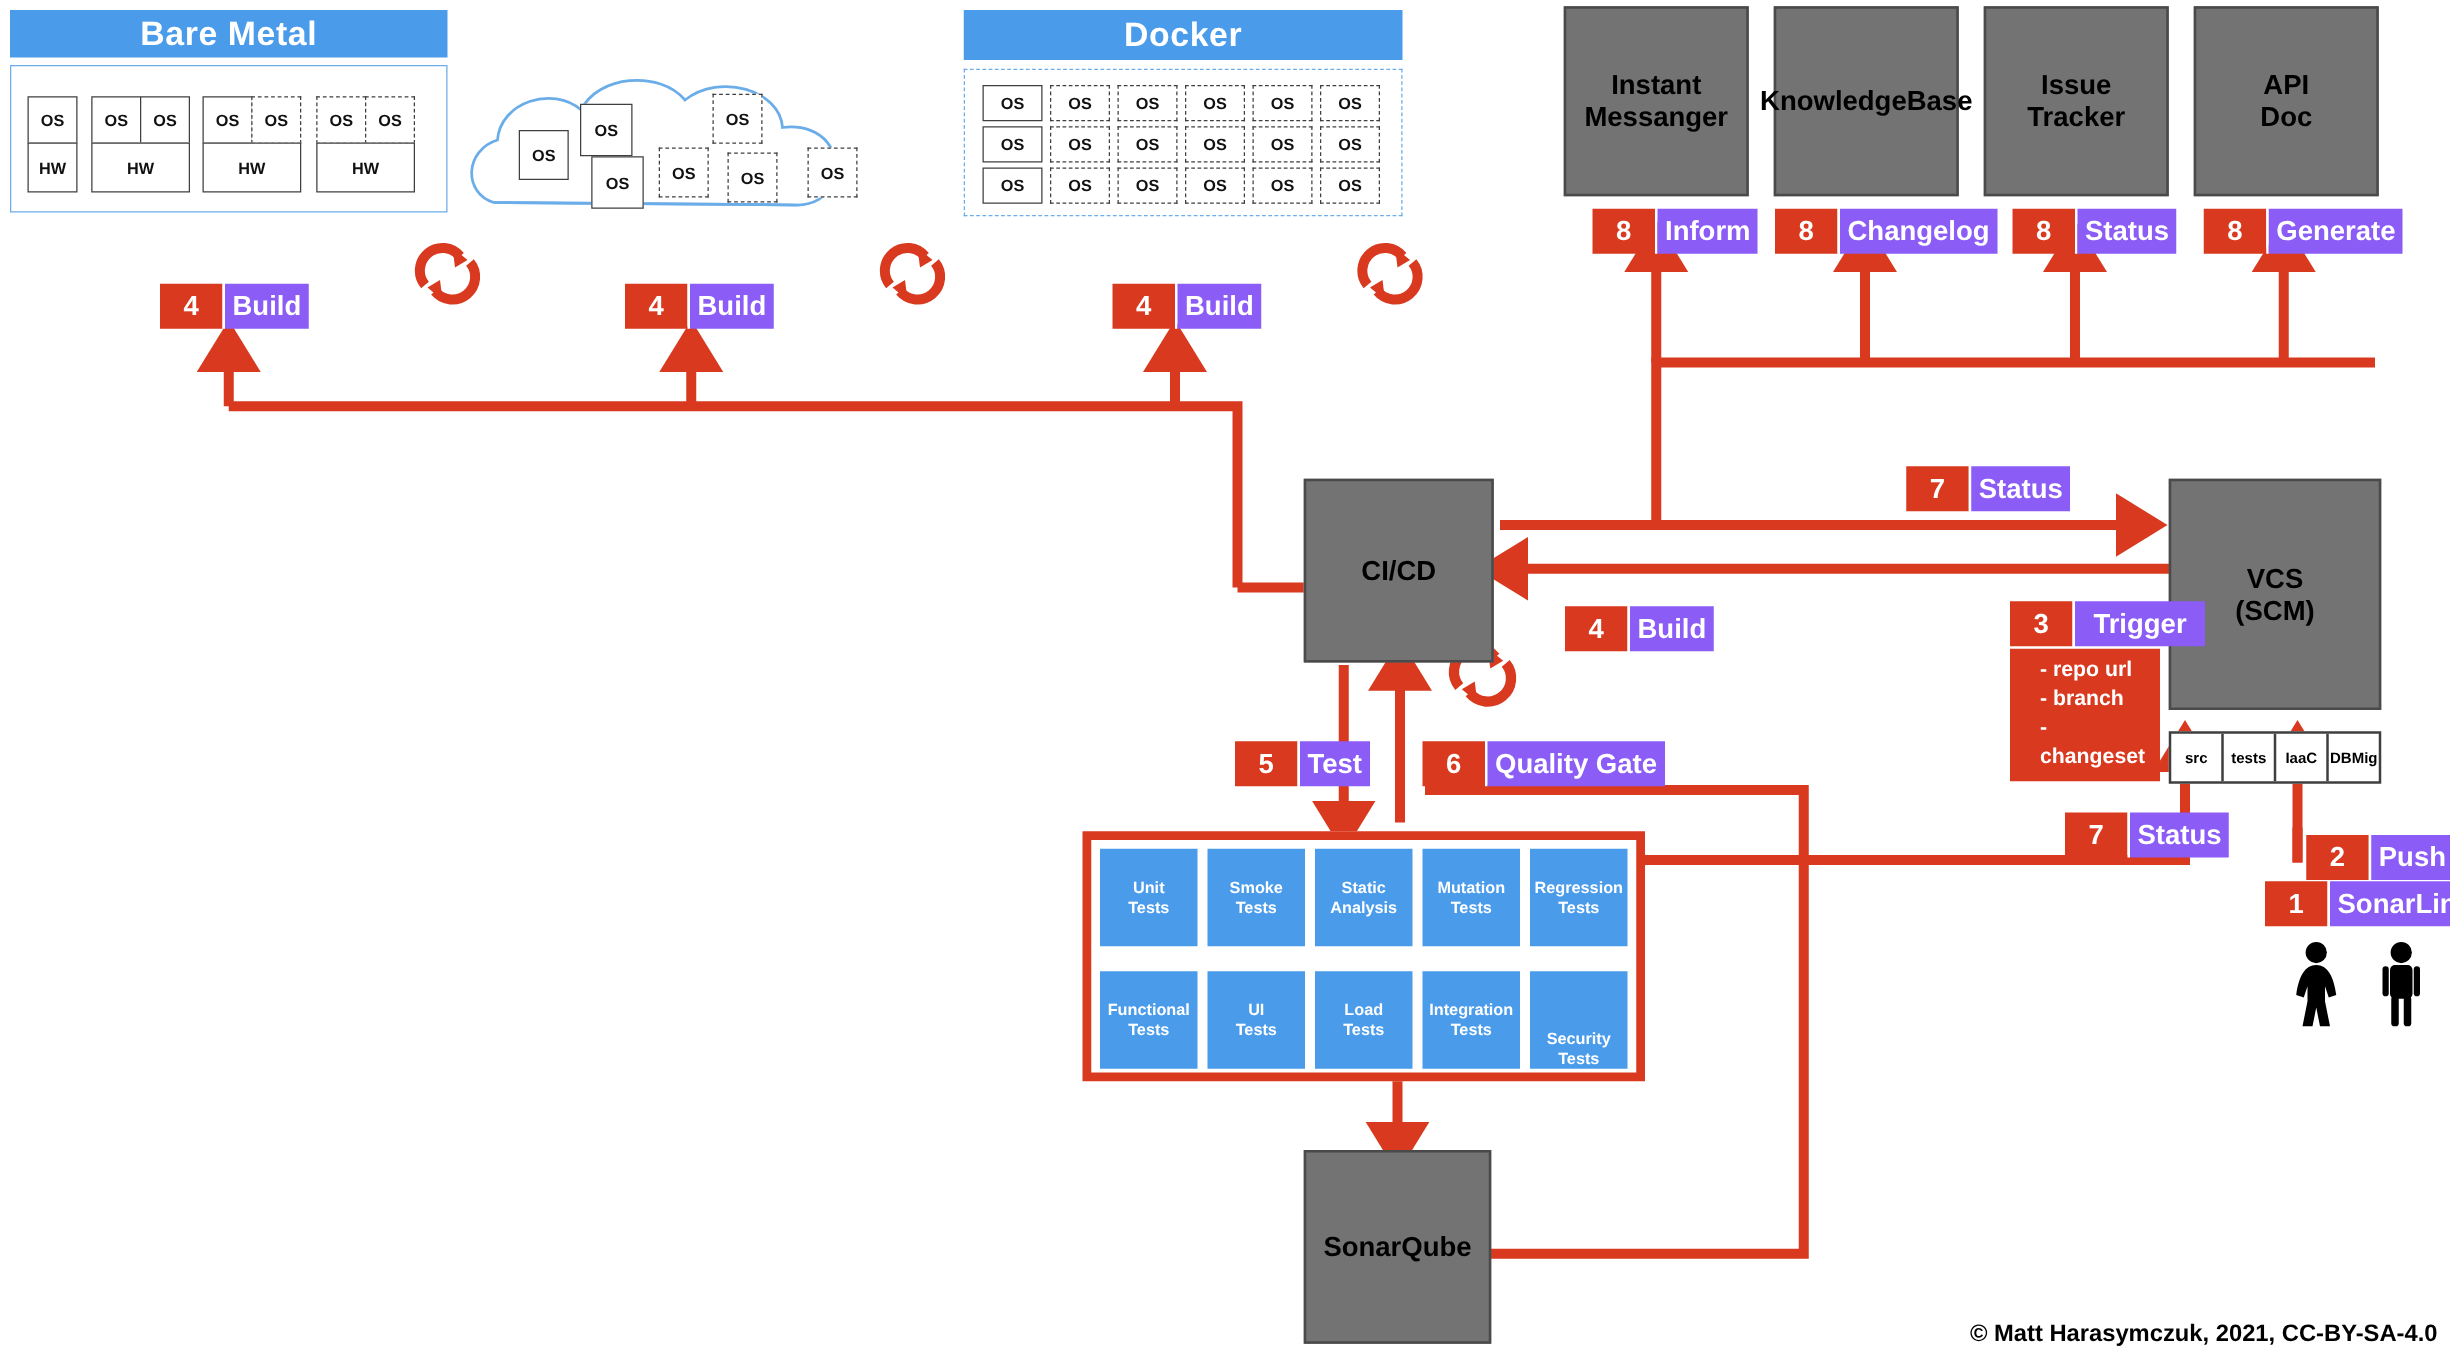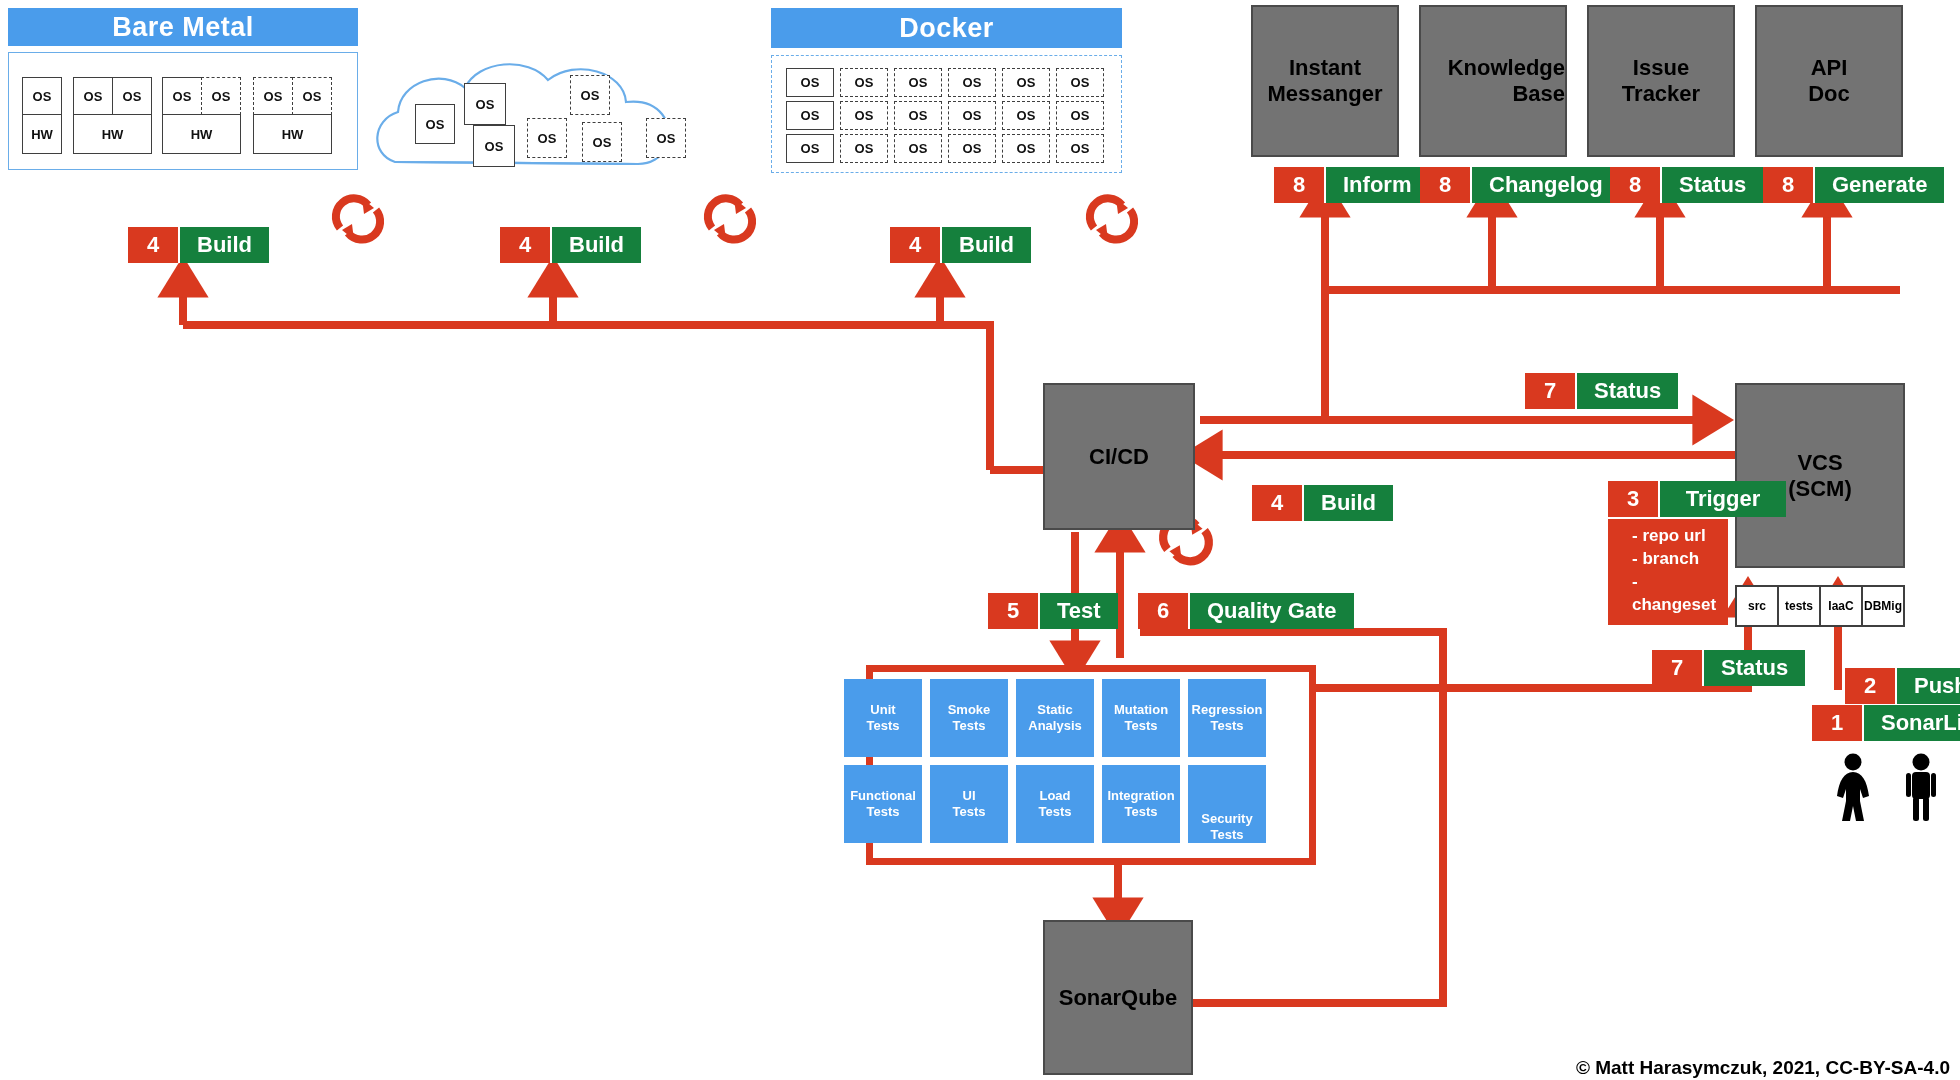--- a/index.html
+++ b/index.html
@@ -24,22 +24,22 @@
 
   .platform-frame{border:1.5px solid #6aade9;background:#fff;}
   .docker-frame{border:1.8px dashed #6aade9;background:#fff;}
 
   
   .badge{display:flex;align-items:stretch;height:36px;
          font-weight:bold;color:#fff;font-size:22px;}
   .badge .num{background:#d9391f;display:flex;align-items:center;
          justify-content:center;min-width:34px;padding:0 8px;}
   .badge .sep{width:2px;background:#ffffff;}
-  .badge .txt{background:#15803d;display:flex;align-items:center;
-         justify-content:center;padding:0 17px;white-space:nowrap;}
+  .badge .txt{background:#8b5cf6;display:flex;align-items:center;
+         justify-content:center;padding:0 6px;white-space:nowrap;}
   .badge-list{background:#d9391f;color:#fff;font-weight:bold;font-size:17px;
         padding:6px 10px 8px 10px;line-height:1.35;}
 
   
   .testtile{background:#4a9ceb;color:#fff;font-weight:bold;font-size:13px;
        display:flex;align-items:center;justify-content:center;text-align:center;
        line-height:1.25;}
   .test-frame{border:7px solid #d9391f;background:#fff;}
 
   
@@ -282,21 +282,21 @@
   <div class="abs box" style="left:1251px;top:5px;width:148px;height:152px;flex-direction:column;">
     <span class="title-md">Instant</span>
     <span class="title-md">Messanger</span>
   </div>
   <div class="abs badge" style="left:1274px;top:167px;">
     <div class="num">8</div>
     <div class="sep"></div>
     <div class="txt">Inform</div>
   </div>
 
-  <div class="abs box" style="left:1419px;top:5px;width:148px;height:152px;flex-direction:column;align-items:flex-end;">
+  <div class="abs box" style="left:1419px;top:5px;width:148px;height:152px;">
     <span class="title-md">Knowledge</span>
     <span class="title-md">Base</span>
   </div>
   <div class="abs badge" style="left:1420px;top:167px;">
     <div class="num">8</div>
     <div class="sep"></div>
     <div class="txt">Changelog</div>
   </div>
 
   <div class="abs box" style="left:1587px;top:5px;width:148px;height:152px;flex-direction:column;">
@@ -389,23 +389,23 @@
     <div class="sep"></div>
     <div class="txt">Push</div>
   </div>
   <div class="abs badge" style="left:1812px;top:705px;">
     <div class="num">1</div>
     <div class="sep"></div>
     <div class="txt">SonarLint</div>
   </div>
 
   <div class="abs test-frame" style="left:866px;top:665px;width:450px;height:200px;"></div>
-  <div class="abs" style="left:844px;top:679px;width:422px;height:172px;display:grid;
+  <div class="abs" style="left:880px;top:679px;width:422px;height:172px;display:grid;
               grid-template-columns:repeat(5,78px);grid-template-rows:repeat(2,78px);
-              gap:8px 8px;">
+              gap:20px 8px;">
     <div class="testtile" style="flex-direction:column;">
       <span>Unit</span>
       <span>Tests</span>
       </div>
     <div class="testtile" style="flex-direction:column;">
       <span>Smoke</span>
       <span>Tests</span>
       </div>
     <div class="testtile" style="flex-direction:column;">
       <span>Static</span>

